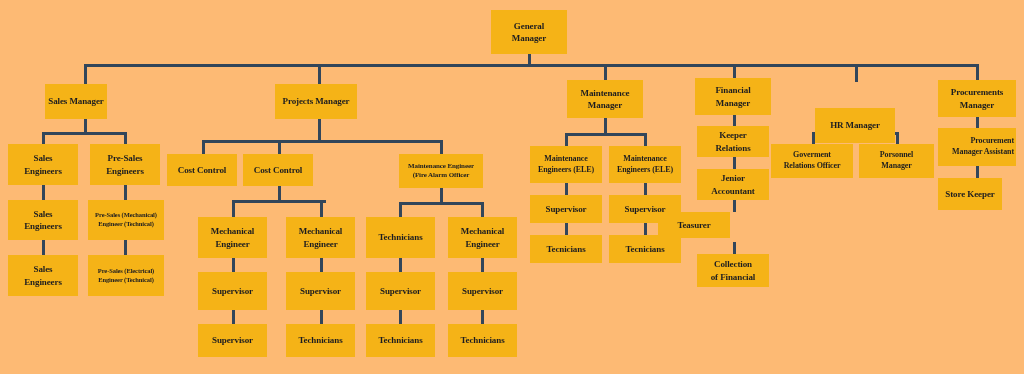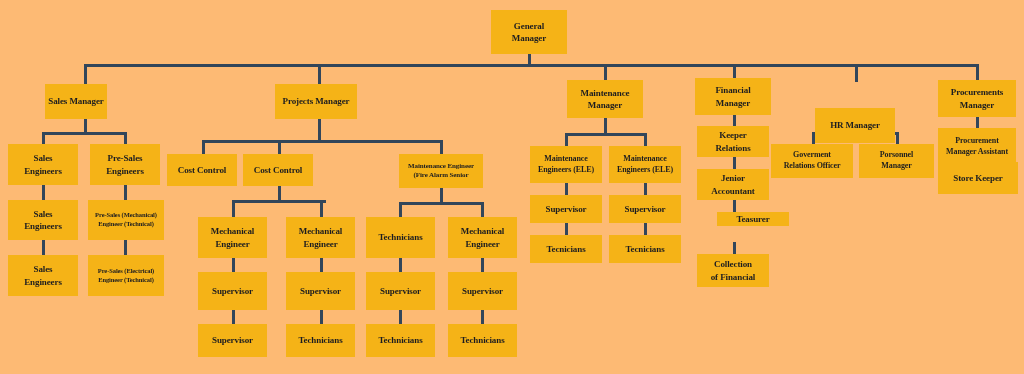--- a/index.html
+++ b/index.html
@@ -191,21 +191,21 @@
   </div>
   <div class="node fs-9" style="left:286px; top:272px; width:69px; height:38px;">
     <span class="ln">Supervisor</span>
   </div>
   <div class="node fs-9" style="left:286px; top:324px; width:69px; height:33px;">
     <span class="ln">Technicians</span>
   </div>
 
   <div class="node fs-7" style="left:399px; top:154px; width:84px; height:34px;">
     <span class="ln">Maintenance Engineer</span>
-    <span class="ln">(Fire Alarm Senior</span>
+    <span class="ln">(Fire Alarm Officer</span>
   </div>
 
   <div class="node fs-9" style="left:366px; top:217px; width:69px; height:41px;">
     <span class="ln">Technicians</span>
   </div>
   <div class="node fs-9" style="left:366px; top:272px; width:69px; height:38px;">
     <span class="ln">Supervisor</span>
   </div>
   <div class="node fs-9" style="left:366px; top:324px; width:69px; height:33px;">
     <span class="ln">Technicians</span>
@@ -245,38 +245,38 @@
   </div>
 
   <div class="node fs-9" style="left:697px; top:126px; width:72px; height:31px;">
     <span class="ln">Keeper</span>
     <span class="ln">Relations</span>
   </div>
   <div class="node fs-9" style="left:697px; top:169px; width:72px; height:31px;">
     <span class="ln">Jenior</span>
     <span class="ln">Accountant</span>
   </div>
-  <div class="node fs-9" style="left:717px; top:212px; width:72px; height:14px;">
+  <div class="node fs-9" style="left:658px; top:212px; width:72px; height:26px;">
     <span class="ln">Teasurer</span>
   </div>
   <div class="node fs-8" style="left:771px; top:144px; width:82px; height:34px;">
     <span class="ln">Goverment</span>
     <span class="ln">Relations Officer</span>
   </div>
 
   <div class="node fs-9" style="left:697px; top:254px; width:72px; height:33px;">
     <span class="ln">Collection</span>
     <span class="ln">of Financial</span>
   </div>
   <div class="node fs-8" style="left:859px; top:144px; width:75px; height:34px;">
     <span class="ln">Porsonnel</span>
     <span class="ln">Manager</span>
   </div>
 
-  <div class="node fs-8" style="left:938px; top:128px; width:78px; height:38px;">
+  <div class="node fs-8" style="left:938px; top:128px; width:78px; height:38px;text-align:right;">
     <span class="ln">Procurement</span>
     <span class="ln">Manager Assistant</span>
   </div>
-  <div class="node fs-9" style="left:938px; top:162px; width:80px; height:32px;">
+  <div class="node fs-9" style="left:938px; top:178px; width:64px; height:32px;">
     <span class="ln">Store Keeper</span>
   </div>
 
 </div>
 
 </body></html>

